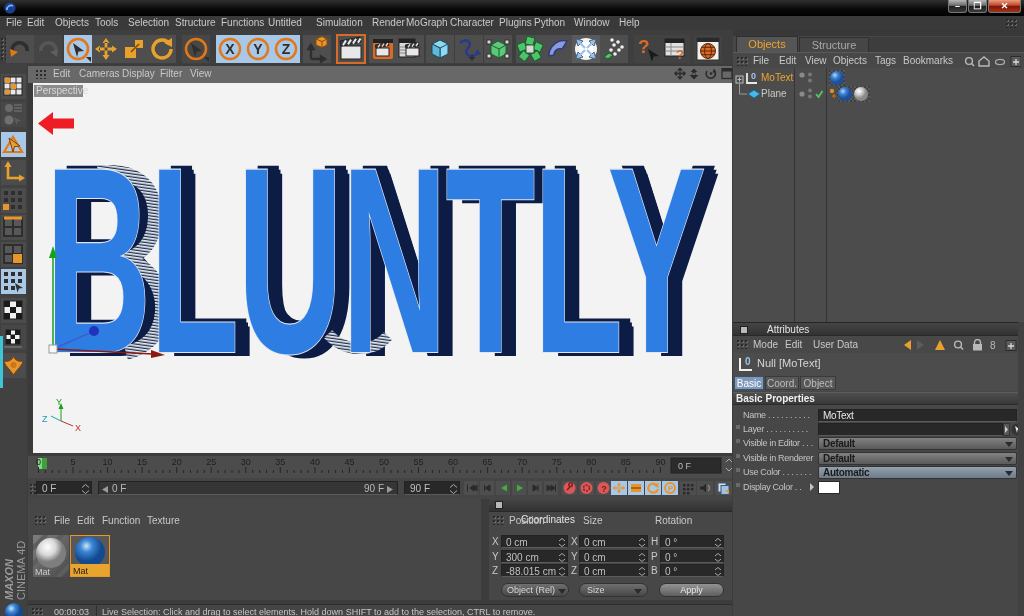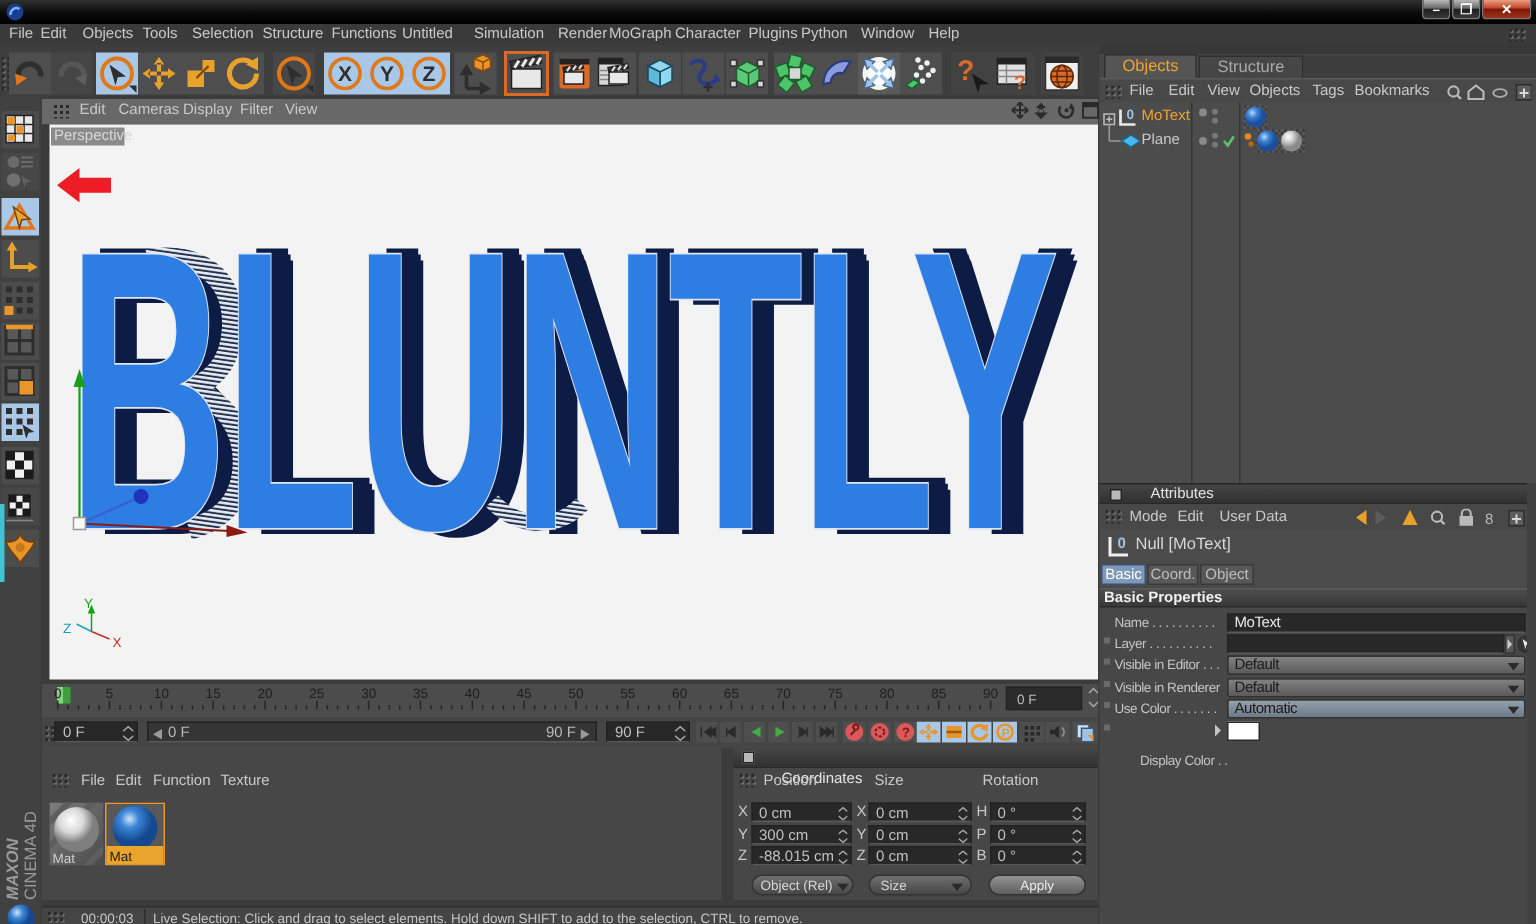--- a/index.html
+++ b/index.html
@@ -25,21 +25,21 @@
 #persp{left:34px;top:85px;width:49px;height:12px;background:#8b8b8b;color:#d8d8d8;font-size:10px;line-height:12px;padding-left:2px;}
 
 #ruler{left:28px;top:456px;width:704px;height:22px;background:#4c4c4c;}
 #transport{left:28px;top:478px;width:704px;height:21px;background:#454545;}
 .fld{position:absolute;background:#282828;color:#c0c0c0;font-size:10px;border:1px solid #222;border-bottom-color:#5a5a5a;line-height:11px;}
 
 #materials{left:28px;top:498px;width:453px;height:102px;background:#474747;}
 #coords{left:489px;top:498px;width:243px;height:102px;background:#474747;}
 #statusbar{left:28px;top:604px;width:704px;height:15px;background:#454545;border-top:1px solid #2e2e2e;}
 .phdr{position:absolute;left:0;top:1px;width:100%;height:13px;background:linear-gradient(#454545,#323232);border-bottom:1px solid #282828;color:#e4e4e4;font-size:10px;}
-.dd{position:absolute;background:linear-gradient(#828282,#5a5a5a);border-radius:2px;color:#1a1a1a;font-size:10px;line-height:12px;border:1px solid #333;}
+.dd{position:absolute;background:linear-gradient(#828282,#5a5a5a);border-radius:2px;color:#1a1a1a;font-size:10px;line-height:12px;border:1px solid #333;font-weight:bold;}
 .ddl{position:absolute;background:linear-gradient(#6f6f6f,#474747);border-radius:7px;color:#d6d6d6;font-size:9px;line-height:13px;border:1px solid #333;text-align:center;}
 
 #rightpanel{left:733px;top:30px;width:291px;height:586px;background:#474747;}
 .vline{position:absolute;width:1px;background:#353535;}
 </style></head><body>
 
 <div id="titlebar" class="abs">
   <svg class="abs" style="left:4px;top:2px" width="12" height="12">
       <circle cx="6" cy="6" r="5.6" fill="#1a3f8f"></circle>
       <path d="M3 8 A4 4 0 0 1 9 4" stroke="#7fb2ff" stroke-width="1.6" fill="none"></path>
@@ -873,21 +873,21 @@
     <span class="abs" style="left:10px;top:48px;color:#c4c4c4;">Visible in Renderer</span>
     <div class="dd" style="left:85px;top:47px;width:199px;height:13px;padding-left:4px;font-size:10px;">Default<svg class="abs" style="right:3px;top:4px" width="8" height="6">
           <path d="M0 0h8L4 5Z" fill="#2a2a2a"></path>
         </svg></div>
     <span class="abs" style="left:3px;top:63px;width:4px;height:4px;background:#6a6a6a;"></span>
     <span class="abs" style="left:10px;top:62px;color:#c4c4c4;">Use Color . . . . . . .</span>
     <div class="dd" style="left:85px;top:61px;width:199px;height:13px;padding-left:4px;font-size:10px;background:linear-gradient(#93a0ad,#6d7a87);">Automatic<svg class="abs" style="right:3px;top:4px" width="8" height="6">
           <path d="M0 0h8L4 5Z" fill="#2a2a2a"></path>
         </svg></div>
     <span class="abs" style="left:3px;top:78px;width:4px;height:4px;background:#6a6a6a;"></span>
-    <span class="abs" style="left:27px;top:77px;color:#c4c4c4;margin-top:20px;">Display Color . .</span>
+    <span class="abs" style="left:10px;top:77px;color:#c4c4c4;">Display Color . .</span>
     <svg class="abs" style="left:76px;top:78px" width="6" height="8">
         <path d="M1 0 L5 4 L1 8Z" fill="#c4c4c4"></path>
       </svg>
     <div class="abs" style="left:85px;top:76px;width:22px;height:13px;background:#fff;border:1px solid #2a2a2a;"></div>
   </div>
 
   <div class="abs" style="left:285px;top:292px;width:6px;height:294px;background:#414141;"></div>
 </div>
 
 </body></html>

